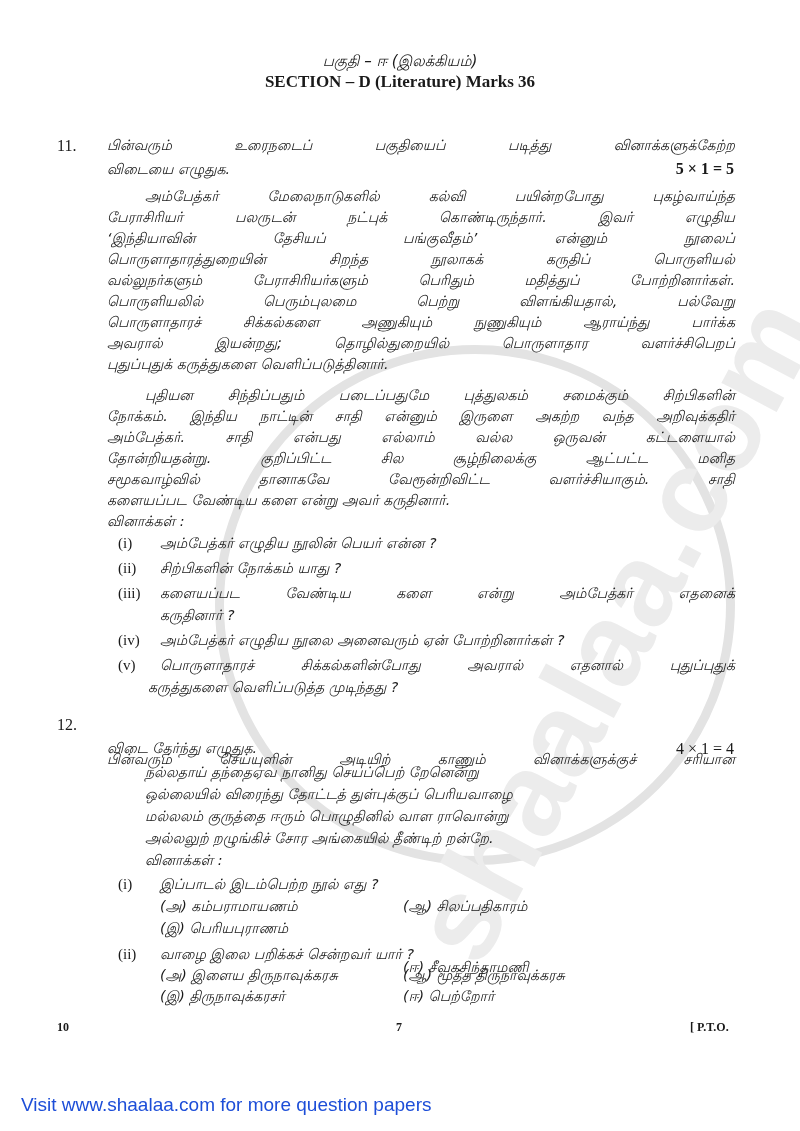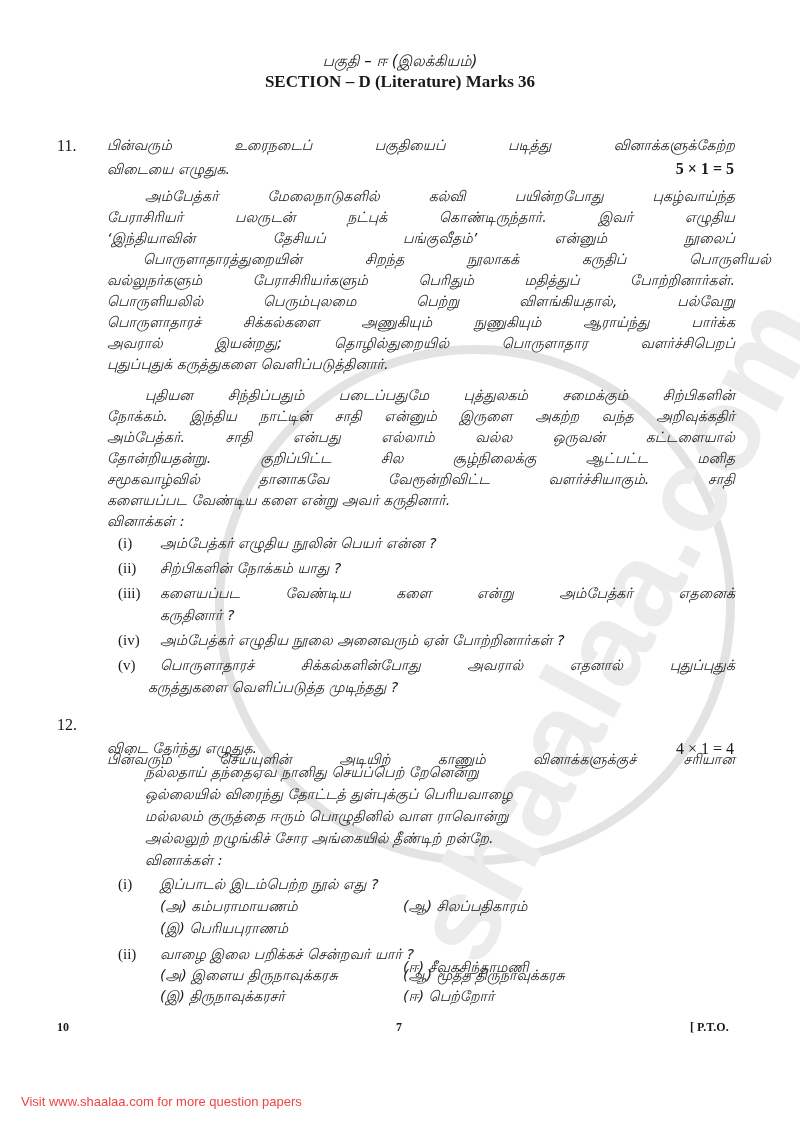--- a/index.html
+++ b/index.html
@@ -42,21 +42,21 @@
     }
     .roman {
       position: absolute; font-family: "Liberation Serif", serif; font-size: 15px;
     }
     .footer {
       position: absolute; top: 1002px; font-family: "Liberation Serif", serif;
       font-size: 12px; font-weight: bold; margin-top: 14px;
     }
     .visit {
       position: absolute; left: 21px; top: 1094px;
-      font-family: "Liberation Sans", sans-serif; font-size: 13px; color: #ef4444;
+      font-family: "Liberation Sans", sans-serif; font-size: 19px; color: #1d4ed8;
     }
   </style>
 </head>
 <body>
 
 <div class="watermark"></div>
 <div class="watermark-text">shaalaa.com</div>
 
 <div class="content">
   <div class="title-tamil">பகுதி – ஈ (இலக்கியம்)</div>
@@ -64,21 +64,21 @@
 
   <div class="qnum" style="left:57px; top:137px;">11.</div>
   <div class="line justify" style="left:107px; top:137px; width:628px;">பின்வரும் உரைநடைப் பகுதியைப் படித்து வினாக்களுக்கேற்ற</div>
   <div class="line" style="left:107px; top:161px;">விடையை எழுதுக.</div>
   <div class="marks" style="top:160px;">5 × 1 = 5</div>
 
   <div>
     <div class="line justify" style="left:145px; top:188px; width:590px;">அம்பேத்கர் மேலைநாடுகளில் கல்வி பயின்றபோது புகழ்வாய்ந்த</div>
     <div class="line justify" style="left:107px; top:209px; width:628px;">பேராசிரியர் பலருடன் நட்புக் கொண்டிருந்தார். இவர் எழுதிய</div>
     <div class="line justify" style="left:107px; top:230px; width:628px;">‘இந்தியாவின் தேசியப் பங்குவீதம்’ என்னும் நூலைப்</div>
-    <div class="line justify" style="left:107px; top:251px; width:628px;margin-left:36px;">பொருளாதாரத்துறையின் சிறந்த நூலாகக் கருதிப் பொருளியல்</div>
+    <div class="line justify" style="left:107px; top:251px; width:628px;">பொருளாதாரத்துறையின் சிறந்த நூலாகக் கருதிப் பொருளியல்</div>
     <div class="line justify" style="left:107px; top:272px; width:628px;">வல்லுநர்களும் பேராசிரியர்களும் பெரிதும் மதித்துப் போற்றினார்கள்.</div>
     <div class="line justify" style="left:107px; top:293px; width:628px;">பொருளியலில் பெரும்புலமை பெற்று விளங்கியதால், பல்வேறு</div>
     <div class="line justify" style="left:107px; top:314px; width:628px;">பொருளாதாரச் சிக்கல்களை அணுகியும் நுணுகியும் ஆராய்ந்து பார்க்க</div>
     <div class="line justify" style="left:107px; top:335px; width:628px;">அவரால் இயன்றது; தொழில்துறையில் பொருளாதார வளர்ச்சிபெறப்</div>
     <div class="line" style="left:107px; top:356px;">புதுப்புதுக் கருத்துகளை வெளிப்படுத்தினார்.</div>
   </div>
 
   <div>
     <div class="line justify" style="left:145px; top:387px; width:590px;">புதியன சிந்திப்பதும் படைப்பதுமே புத்துலகம் சமைக்கும் சிற்பிகளின்</div>
     <div class="line justify" style="left:107px; top:408px; width:628px;">நோக்கம். இந்திய நாட்டின் சாதி என்னும் இருளை அகற்ற வந்த அறிவுக்கதிர்</div>

